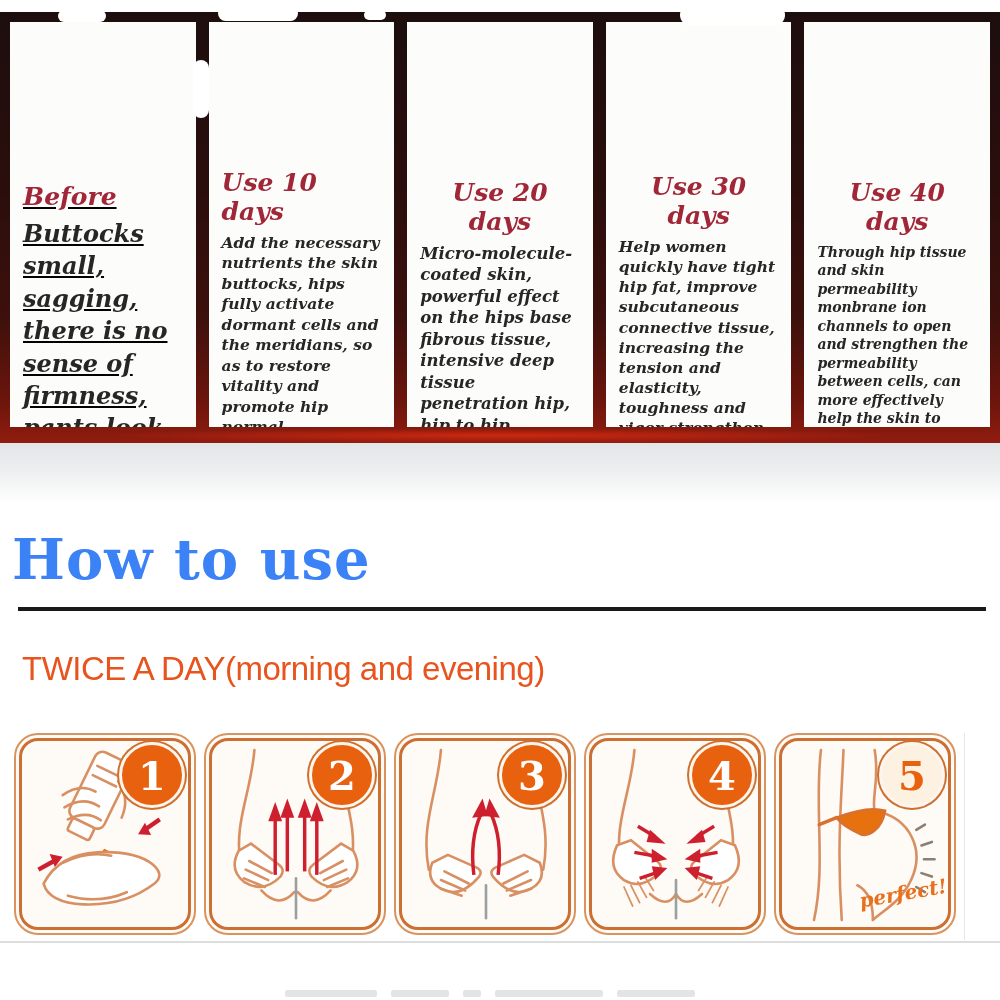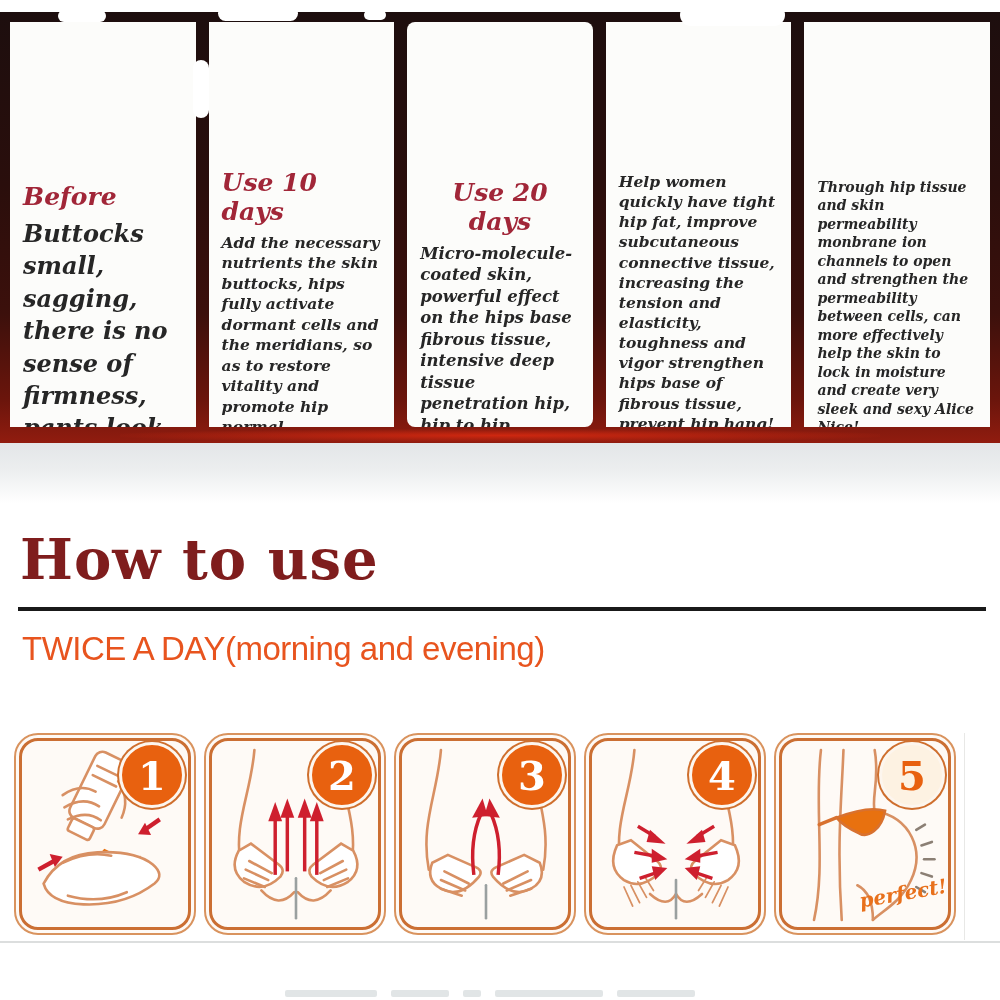--- a/index.html
+++ b/index.html
@@ -8,36 +8,36 @@
 
   
   .results{position:absolute;left:0;top:12px;width:1000px;height:431px;box-sizing:border-box;
     background:linear-gradient(180deg,#1d0e0e 0%,#2a0e0c 40%,#3c100c 70%,#6b150c 90%,#911c0f 100%);
     display:flex;gap:13px;padding:10px 10px 16px 10px;}
   .results::after{content:"";position:absolute;left:120px;right:120px;bottom:1px;height:13px;
     background:radial-gradient(ellipse at center,rgba(210,40,16,.95) 0%,rgba(210,40,16,0) 75%);}
   .rcol{flex:1;background:#fcfcfa;box-sizing:border-box;padding:0 13px;overflow:hidden;}
   .rcol h3{margin:0 0 7px 0;font-style:italic;font-weight:bold;color:#a12638;font-size:25px;}
   .rcol .body{font-style:italic;font-weight:bold;color:#262626;}
-  .c1{padding-top:160px;} .c1 h3{font-size:25px;} .c1 .body{font-size:24px;line-height:1.35;}
+  .c1{padding-top:160px;text-decoration:underline;} .c1 h3{font-size:25px;} .c1 .body{font-size:24px;line-height:1.35;}
   .c2{padding-top:146px;} .c2 .body{font-size:15.5px;line-height:1.32;}
-  .c3{padding-top:156px;border-radius:8px;} .c3 .body{font-size:16.5px;line-height:1.3;}
+  .c3{padding-top:156px;} .c3 .body{font-size:16.5px;line-height:1.3;}
   .c4{padding-top:150px;} .c4 .body{font-size:15.5px;line-height:1.3;}
   .c5{padding-top:156px;} .c5 .body{font-size:14px;line-height:1.32;}
   .c3 h3,.c4 h3,.c5 h3{text-align:center;}
   .tear{position:absolute;background:#fff;border-radius:12px;}
 
   .grayband{position:absolute;left:0;top:443px;width:1000px;height:60px;
     background:linear-gradient(180deg,#e3e6e8 0%,#eceeef 45%,#ffffff 100%);}
 
   
-  .howto-title{position:absolute;left:20px;top:526px;margin:0;color:#7f1d1d;
+  .howto-title{position:absolute;left:12px;top:526px;margin:0;color:#3b82f6;
     font-family:"DejaVu Serif",serif;font-weight:bold;font-size:56px;letter-spacing:1px;}
   .rule{position:absolute;left:18px;top:607px;width:968px;height:4px;background:#191919;}
-  .freq{position:absolute;left:22px;top:630px;color:#e8541e;
+  .freq{position:absolute;left:22px;top:650px;color:#e8541e;
     font-family:"Liberation Sans",sans-serif;font-size:33px;font-weight:500;letter-spacing:-.5px;}
 
   
   .steps{position:absolute;left:14px;top:733px;width:972px;display:flex;gap:8px;}
   .step{position:relative;width:182px;height:202px;box-sizing:border-box;
     border:2px solid #d9935e;border-radius:24px;background:#fefaf6;}
   .step::before{content:"";position:absolute;inset:3px;border:3px solid #cb6f33;border-radius:19px;pointer-events:none;}
   .step svg{position:absolute;left:12px;top:12px;}
   .badge{position:absolute;top:7px;right:9px;width:60px;height:60px;border-radius:50%;
     background:#e8610f;border:3px solid #fdf6ee;box-shadow:0 0 0 2px #cf6f2e;z-index:2;
@@ -64,23 +64,25 @@
     </div>
     <div class="rcol c2">
       <h3>Use 10 days</h3>
       <div class="body">Add the necessary nutrients the skin buttocks, hips fully activate dormant cells and the meridians, so as to restore vitality and promote hip normal metabolism, accelerate fat synthesis! ! !</div>
     </div>
     <div class="rcol c3">
       <h3>Use 20 days</h3>
       <div class="body">Micro-molecule-coated skin, powerful effect on the hips base fibrous tissue, intensive deep tissue penetration hip, hip to hip concentrate more fat bag!</div>
     </div>
     <div class="rcol c4">
+      <h3>Use 30 days</h3>
       <div class="body">Help women quickly have tight hip fat, improve subcutaneous connective tissue, increasing the tension and elasticity, toughness and vigor strengthen hips base of fibrous tissue, prevent hip hang! ! !</div>
     </div>
     <div class="rcol c5">
+      <h3>Use 40 days</h3>
       <div class="body">Through hip tissue and skin permeability monbrane ion channels to open and strengthen the permeability between cells, can more effectively help the skin to lock in moisture and create very sleek and sexy Alice Nice!</div>
     </div>
 
     <div class="tear" style="left:58px;top:-2px;width:48px;height:12px;"></div>
     <div class="tear" style="left:218px;top:-6px;width:80px;height:15px;"></div>
     <div class="tear" style="left:364px;top:-2px;width:22px;height:10px;"></div>
     <div class="tear" style="left:680px;top:-8px;width:105px;height:22px;"></div>
     <div class="tear" style="left:193px;top:48px;width:16px;height:58px;"></div>
   </section>
 

